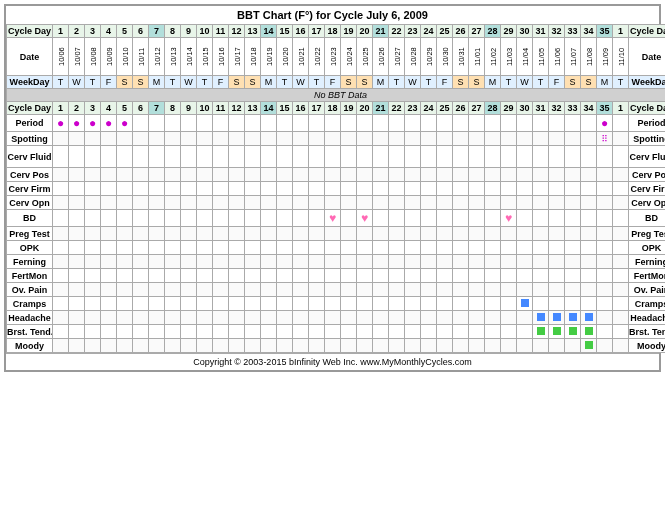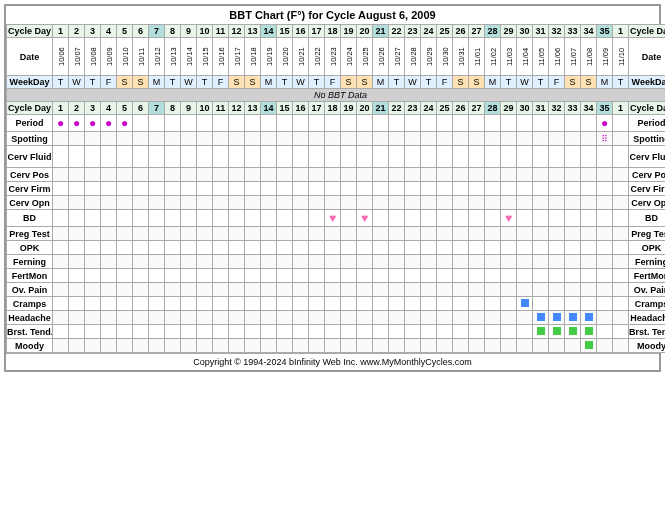--- a/index.html
+++ b/index.html
@@ -112,21 +112,21 @@
       background: #d0d0d0;
       font-style: italic;
       font-size: 9px;
       text-align: center;
     }
   </style>
 </head>
 <body>
 
 <div class="outer">
-  <div class="chart-title">BBT Chart (F°) for Cycle August 6, 2009</div>
+  <div class="chart-title">BBT Chart (F°) for Cycle July 6, 2009</div>
   <table class="main-table">
 
     <tbody id="table-body">
         <tr class="header-row cycle-day-row">
           <td class="label-col">Cycle Day</td>
           <td class="day-cell">1</td>
           <td class="day-cell">2</td>
           <td class="day-cell">3</td>
           <td class="day-cell">4</td>
           <td class="day-cell">5</td>
@@ -921,14 +921,14 @@
           <td class="day-cell" style="background: rgb(250, 250, 250);"></td>
           <td class="day-cell" style="background: rgb(250, 250, 250);"></td>
           <td class="day-cell" style="background: rgb(250, 250, 250);"></td>
           <td class="day-cell" style="background: rgb(250, 250, 250);"><span style="display:inline-block;width:8px;height:8px;background:#44cc44;"></span></td>
           <td class="day-cell" style="background: rgb(250, 250, 250);"></td>
           <td class="day-cell" style="background: rgb(250, 250, 250);"></td>
           <td class="label-col-right" style="font-weight: bold; font-size: 9px;">Moody</td>
         </tr>
       </tbody>
   </table>
-  <div class="footer">Copyright © 1994-2024 bInfinity Web Inc.    www.MyMonthlyCycles.com</div>
+  <div class="footer">Copyright © 2003-2015 bInfinity Web Inc.    www.MyMonthlyCycles.com</div>
 </div>
 
 </body></html>

